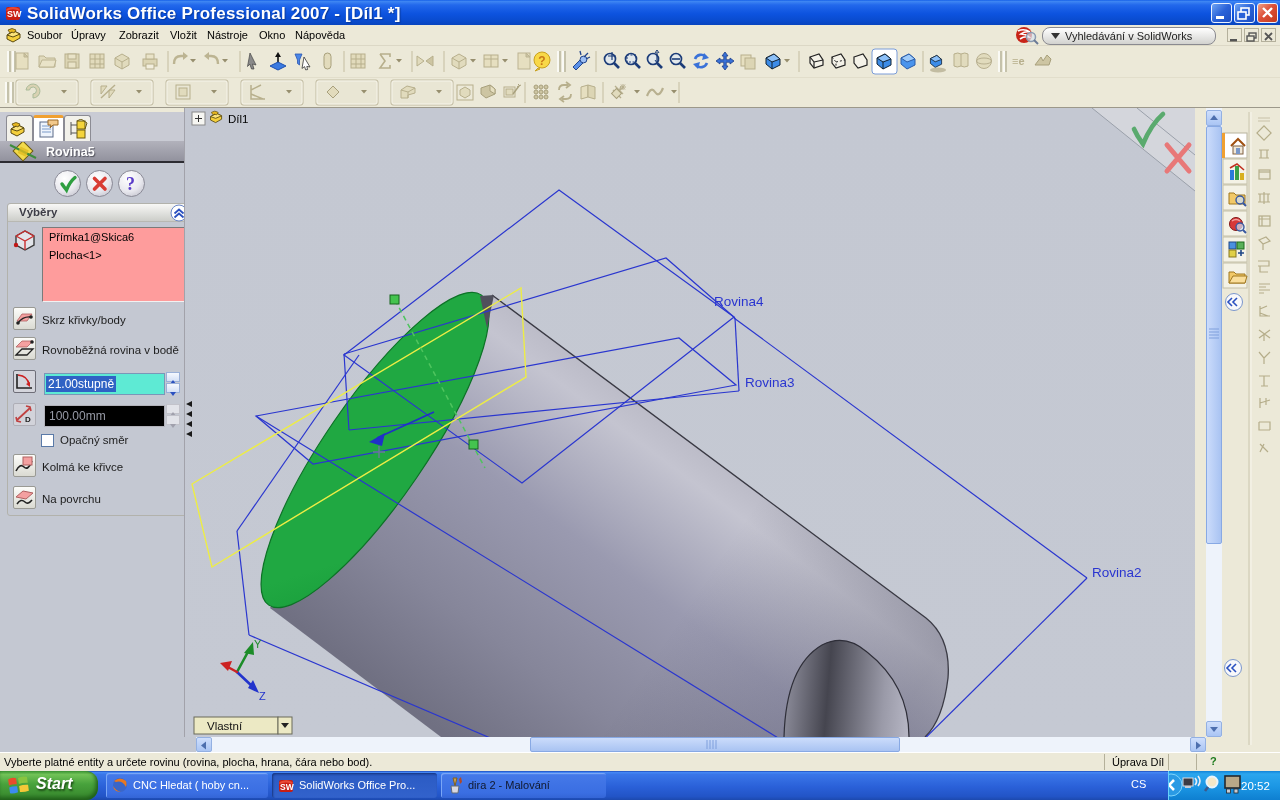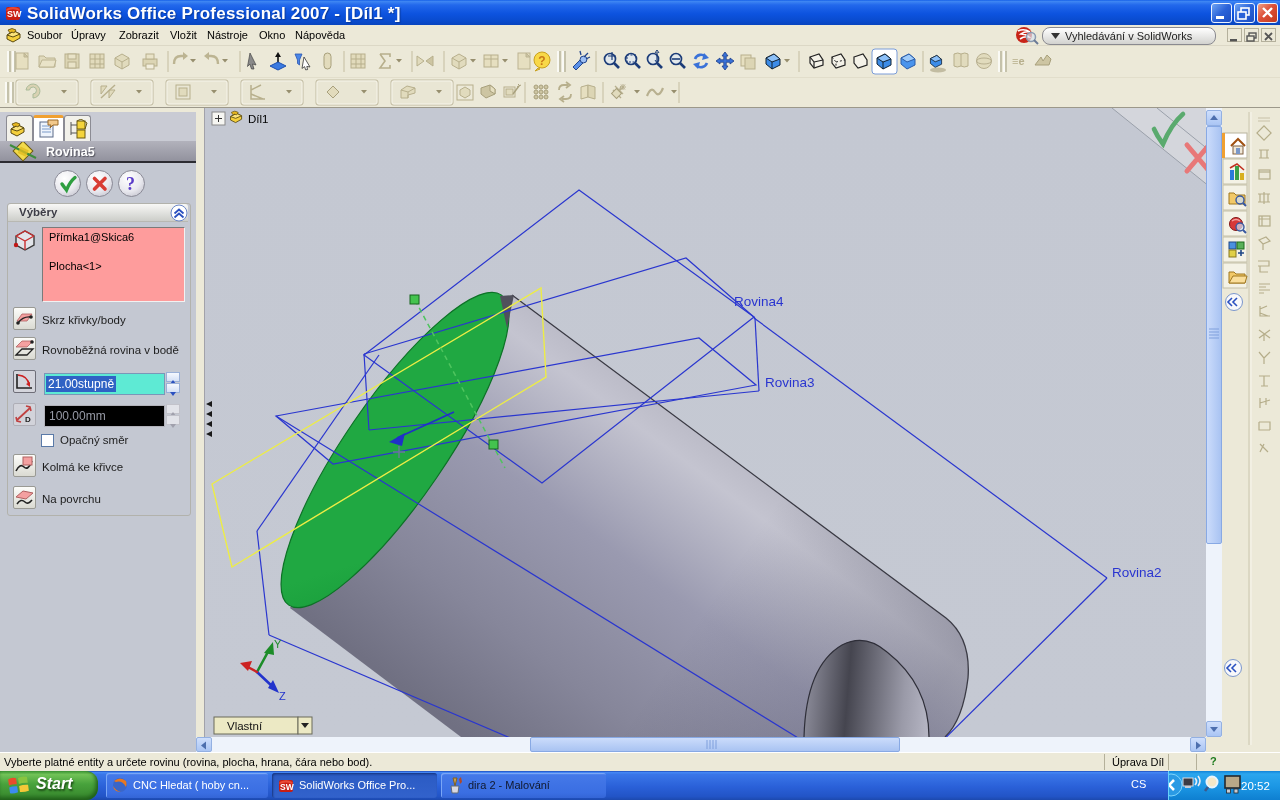--- a/index.html
+++ b/index.html
@@ -37,21 +37,21 @@
 .ibtn.dis{background:#d2d3da;border:1px solid #aeaeb6}
 .plabel{position:absolute;font-size:11.5px;color:#1c1c1c}
 #angin{position:absolute;left:44px;top:265px;width:121px;height:22px;background:#5eead4;border:1px solid #7a96b8;box-sizing:border-box}
 #angin .sel{position:absolute;left:1px;top:2px;background:#2f62c4;color:#fff;font-size:12px;padding:1px 2px}
 #distin{position:absolute;left:44px;top:297px;width:121px;height:22px;background:#000000;border:1px solid #b2b2ba;box-sizing:border-box;color:#979aa6;font-size:12px}
 .spin{position:absolute;left:166px;width:14px;height:22px}
 .spin div{position:absolute;left:0;width:14px;height:10px;background:linear-gradient(180deg,#f5f8fe,#d4e0f6);border:1px solid #9ab0d8;box-sizing:border-box;text-align:center}
 .spin.dis div{background:#e2e3e9;border-color:#c2c2ca}
 #chk{position:absolute;left:41px;top:326px;width:13px;height:13px;background:#fff;border:1px solid #5a7aa8;box-sizing:border-box}
 
-#scene{left:204px;top:108px;width:910px;height:629px;background:#f9a8d4;border-left:1px solid #a2a2aa;box-sizing:border-box}
+#scene{left:184px;top:108px;width:910px;height:629px;background:#f9a8d4;border-left:1px solid #a2a2aa;box-sizing:border-box}
 
 .sbarv{left:1206px;top:108px;width:16px;height:629px;background:#eef3fb}
 .sbarh{left:196px;top:737px;width:1010px;height:15px;background:#eef3fb}
 .sbtn{position:absolute;background:linear-gradient(180deg,#cfdffc,#aac5f4);border:1px solid #93b0e2;border-radius:2px;box-sizing:border-box}
 .sthumb{position:absolute;background:linear-gradient(90deg,#cbdcfb,#a9c3f2);border:1px solid #88a9e4;border-radius:2px;box-sizing:border-box}
 
 #rstrip{left:1222px;top:108px;width:58px;height:644px;background:#ece9d8}
 
 #status{left:0;top:752px;width:1280px;height:19px;background:#ece9d8;border-top:1px solid #fff;box-sizing:border-box;font-size:11px;color:#000}
 
@@ -480,21 +480,21 @@
  <div id="grp">
   <div id="grph">
           <div class="t">Výběry</div>
    <svg class="abs" style="left:162px;top:0px" width="19" height="19">
             <circle cx="9" cy="9" r="8" fill="#fff" stroke="#6a86c8"></circle>
             <path d="M4.5,9.5 L9,5.5 L13.5,9.5 M4.5,13.5 L9,9.5 L13.5,13.5" fill="none" stroke="#2a50c0" stroke-width="1.8"></path>
           </svg>
   </div>
   <div id="selbox">
           <div style="margin:3px 8px 0 6px">Přímka1@Skica6</div>
-          <div style="margin:17px 0 0 6px">Plocha&lt;1&gt;</div>
+          <div style="margin:6px 0 0 6px">Plocha&lt;1&gt;</div>
         </div>
   <svg class="abs" style="left:4px;top:24px" width="26" height="26">
           <path d="M4,8 L13,3 L22,8 L22,17 L13,22 L4,17 Z" fill="#fff" fill-opacity=".5" stroke="#3a3a3a" stroke-width="1.4"></path>
           <path d="M4,8 L13,13 L22,8 M13,13 L13,22" fill="none" stroke="#c83030" stroke-width="1.4"></path>
           <path d="M4,8 L13,3 L22,8" fill="none" stroke="#c83030" stroke-width="1.4"></path>
           <circle cx="4" cy="17" r="2.2" fill="#c01818"></circle>
         </svg>
  </div>
  <div class="ibtn" style="top:199px"><svg width="21" height="21">
           <path d="M3,13 L8,6 L18,6 L13,13 Z" fill="#f4a0a0" stroke="#b06060" stroke-width=".8"></path>

